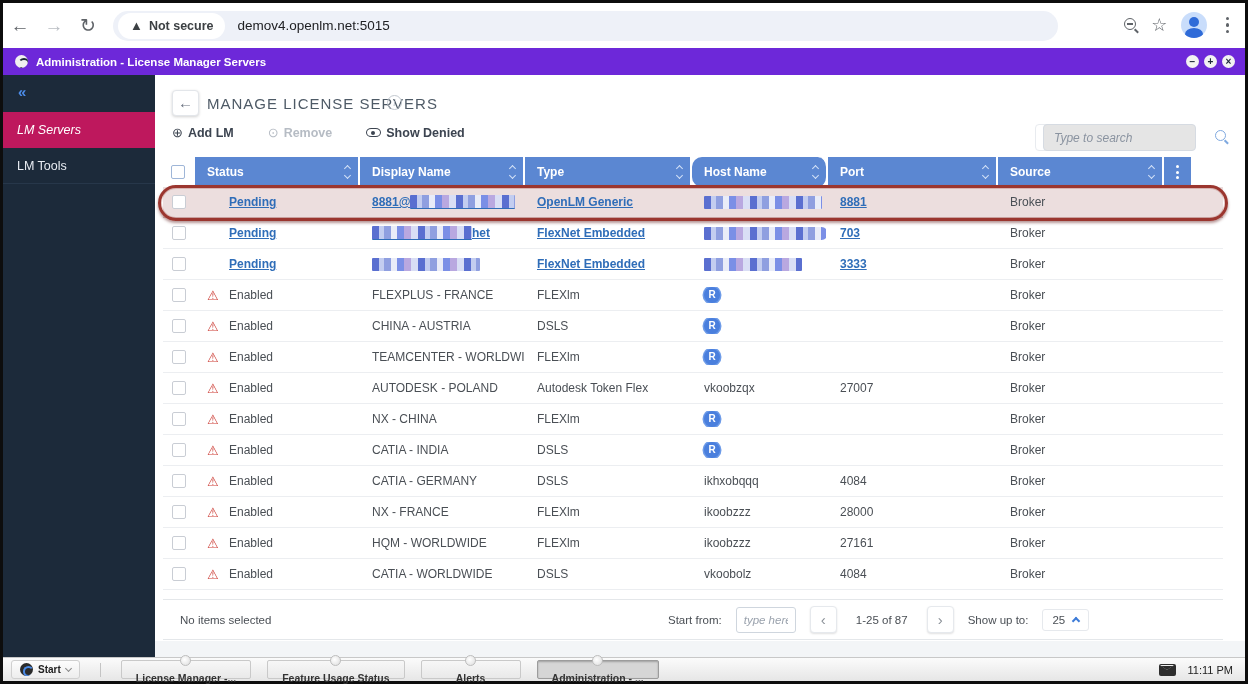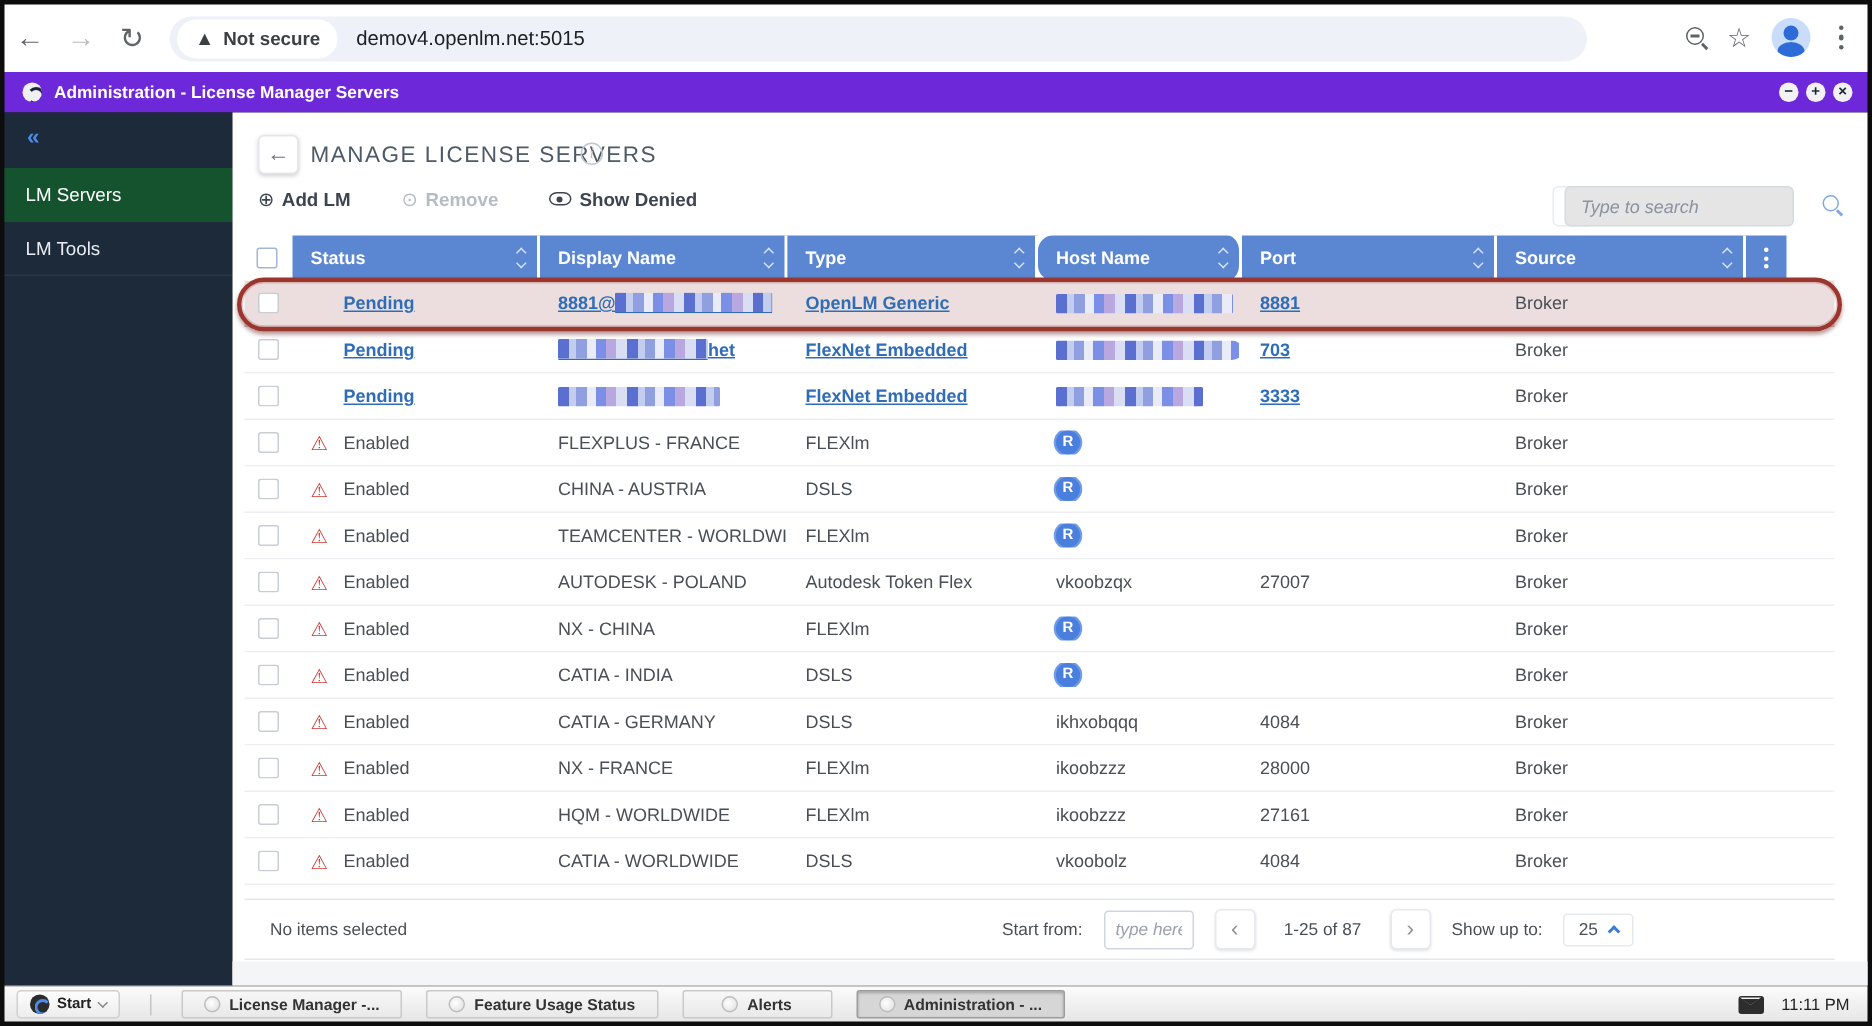--- a/index.html
+++ b/index.html
@@ -32,21 +32,21 @@
   .app-logo { width:13px; height:13px; border-radius:50%; background:#f0f0f0; margin:0 8px 0 12px; position:relative; overflow:hidden; }
   .app-logo::before { content:""; position:absolute; left:3px; top:3px; width:8px; height:8px; border-radius:50%; border:2px solid #1b2737; border-left-color:transparent; }
   .titlebar-text { color:#ffffff; font-size:11.5px; font-weight:bold; }
   .win-btns { position:absolute; right:10px; top:7px; display:flex; gap:5px; }
   .win-btn { width:13px; height:13px; border-radius:50%; background:#f2f2f2; color:#1b2737; font-size:10px; line-height:13px; text-align:center; font-weight:bold; cursor:pointer; }
 
   
   .sidebar { position:absolute; left:3px; top:75px; width:152px; height:582px; background:#1c2a3a; }
   .collapse { color:#4c8ce8; font-size:15px; font-weight:bold; padding:8px 0 0 15px; cursor:pointer; letter-spacing:-2px; }
   .side-item { height:36px; line-height:36px; padding-left:14px; color:#e8ecf2; font-size:12.5px; border-bottom:1px solid #27374a; cursor:pointer; margin-top:6px; }
-  .side-item.active { background:#14532d; color:#ffffff; margin-top:12px; border-bottom:none; }
+  .side-item.active { background:#be185d; color:#ffffff; margin-top:12px; border-bottom:none;font-style:italic; }
   .side-item + .side-item { margin-top:0; }
 
   
   .main { position:absolute; left:155px; top:75px; width:1090px; height:582px; background:#ffffff; }
   .back-btn { position:absolute; left:17px; top:15px; width:27px; height:26px; background:#ffffff; border:1px solid #e3e6ea; border-radius:4px; box-shadow:0 1px 3px rgba(0,0,0,.18); color:#6a7280; font-size:15px; text-align:center; line-height:24px; cursor:pointer; }
   .page-title { position:absolute; left:52px; top:20px; font-size:15px; color:#4e5a66; letter-spacing:1px; }
   .info-ico { position:absolute; left:232px; top:20px; width:15px; height:15px; border:1px solid #c2c8cf; border-radius:50%; color:#b6bcc4; font-size:10px; text-align:center; line-height:14px; font-style:italic; font-family:"Liberation Serif", serif; }
   .toolbar { position:absolute; left:17px; top:50px; display:flex; gap:34px; align-items:center; }
   .tool-item { display:flex; align-items:center; gap:5px; font-size:12.5px; font-weight:bold; color:#3c4450; cursor:pointer; }
   .tool-item.disabled { color:#b6bcc4; cursor:default; }
@@ -104,21 +104,21 @@
   .caret-up { width:6px; height:6px; border-left:2px solid #3d7bd8; border-top:2px solid #3d7bd8; transform:rotate(45deg); margin-top:3px; }
 
   
   .taskbar { position:absolute; left:3px; top:657px; width:1242px; height:24px; background:linear-gradient(#fbfbfb,#e6e6e6); border-top:1px solid #c8c8c8; display:flex; align-items:center; }
   .start-btn { display:flex; align-items:center; gap:5px; margin-left:8px; padding:2px 8px; border:1px solid #d0d0d0; border-radius:3px; background:linear-gradient(#fdfdfd,#ededed); cursor:pointer; }
   .swirl { width:13px; height:13px; border-radius:50%; background:#2b2b2b; position:relative; overflow:hidden; }
   .swirl::before { content:""; position:absolute; left:3px; top:3px; width:7px; height:7px; border-radius:50%; border:2px solid #4c8ce8; border-right-color:transparent; }
   .start-label { font-size:10px; font-weight:bold; color:#222; }
   .start-caret { width:5px; height:5px; border-left:1.5px solid #888; border-top:1.5px solid #888; transform:rotate(225deg); margin-top:-2px; }
   .tb-sep { width:1px; height:14px; background:#c4c4c4; margin:0 20px; }
-  .task-btn { display:flex; align-items:center; justify-content:center; gap:6px; height:19px; padding:0 14px; margin-right:16px; border:1px solid #c9c9c9; border-radius:2px; background:linear-gradient(#f7f7f7,#e9e9e9); font-size:10.5px; font-weight:bold; color:#333; cursor:pointer; min-width:100px; }
+  .task-btn { display:flex; align-items:center; justify-content:center; gap:6px; height:19px; padding:0 14px; margin-right:16px; border:1px solid #c9c9c9; border-radius:2px; background:linear-gradient(#f7f7f7,#e9e9e9); font-size:10.5px; font-weight:bold; color:#333; cursor:pointer; min-width:100px;flex-direction:column; }
   .task-btn.active { background:#d6d6d6; box-shadow:inset 0 1px 2px rgba(0,0,0,.25); border-color:#9c9c9c; }
   .task-ico { width:11px; height:11px; border-radius:50%; border:1px solid #bdbdbd; background:radial-gradient(circle at 40% 40%, #fff, #dcdcdc); flex:none; }
   .tb-right { position:absolute; right:12px; display:flex; align-items:center; gap:12px; }
   .envelope { position:relative; width:17px; height:12px; background:#2d2d2d; border-radius:2px; }
   .envelope::before { content:""; position:absolute; left:1px; top:1px; border-left:7.5px solid transparent; border-right:7.5px solid transparent; border-top:5.5px solid #f0f0f0; }
   .envelope::after { content:""; position:absolute; left:2.5px; top:2px; border-left:6px solid transparent; border-right:6px solid transparent; border-top:4.5px solid #2d2d2d; }
   .clock { font-size:11px; color:#222; }
 </style>
 </head>
 <body>

